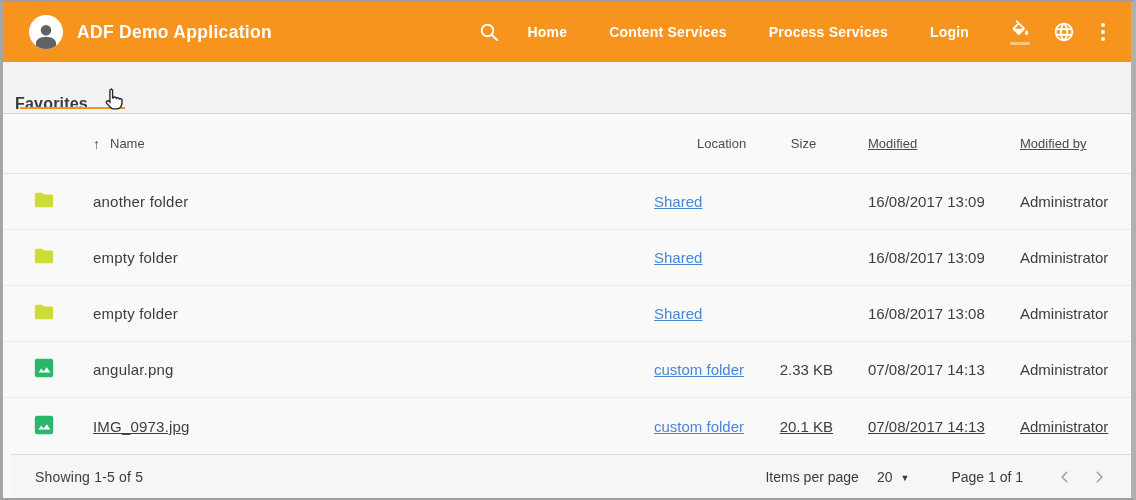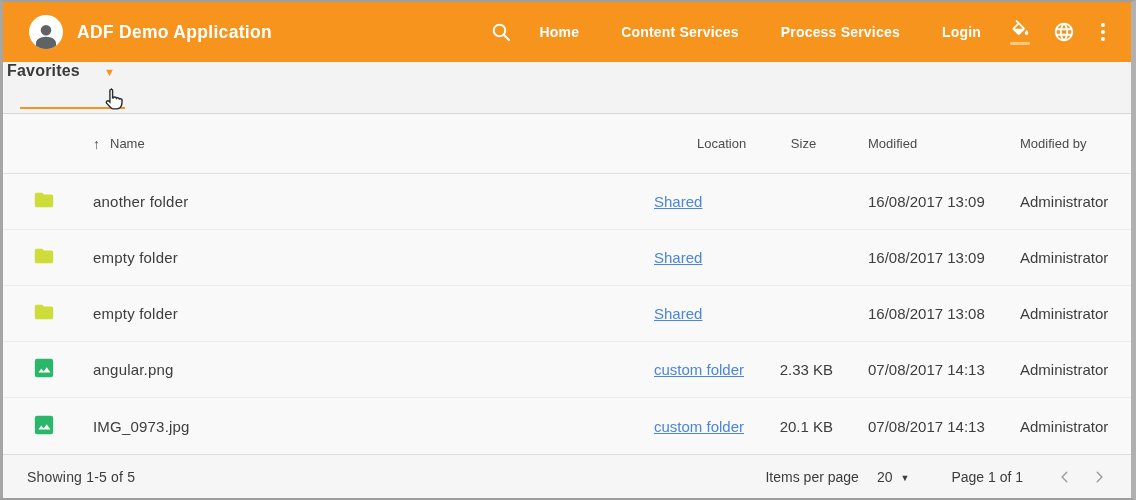--- a/index.html
+++ b/index.html
@@ -15,64 +15,64 @@
     height:60px; flex:0 0 60px; background:#f7941e; color:#fff;
     display:flex; align-items:center; padding:0 20px 0 26px;
   }
   .avatar {
     width:34px; height:34px; border-radius:50%; background:#fff;
     display:flex; align-items:flex-end; justify-content:center; overflow:hidden; flex:0 0 34px;
   }
   .app-title { font-size:17.5px; font-weight:bold; margin-left:14px; letter-spacing:.3px; white-space:nowrap; }
   .toolbar-spacer { flex:1 1 auto; }
   .search-btn { width:24px; height:24px; margin-right:26px; cursor:pointer; }
-  .nav { display:flex; align-items:center; gap:42px; margin-right:26px; }
+  .nav { display:flex; align-items:center; gap:42px; margin-right:38px; }
   .nav-item { font-size:14px; font-weight:bold; letter-spacing:.2px; white-space:nowrap; cursor:pointer; }
   .toolbar-icons { display:flex; align-items:center; gap:18px; }
   .icon-btn { width:26px; height:28px; display:flex; flex-direction:column; align-items:center; justify-content:center; cursor:pointer; }
   .bucket-underline { width:20px; height:3px; background:#fbc77d; margin-top:1px; border-radius:1px; }
   .dots { display:flex; flex-direction:column; gap:3px; padding:0 6px; cursor:pointer; }
   .dots i { width:4px; height:4px; border-radius:50%; background:#fff; display:block; }
   
   .tabbar {
     height:52px; flex:0 0 52px; background:#f3f3f3; position:relative;
-    border-bottom:1px solid #d8d8d8; display:flex; align-items:flex-start; padding:0 4px;
+    border-bottom:1px solid #d8d8d8; display:flex; align-items:flex-end; padding:0 12px;
   }
   .tab-current { position:relative; display:flex; align-items:center; cursor:pointer; }
   .tab-label { font-size:16px; font-weight:bold; color:#3a3a3a; letter-spacing:.2px; }
   .tab-caret { color:#f7941e; font-size:11px; margin-left:24px; margin-top:2px; }
   .tab-underline { position:absolute; left:17px; top:45px; width:105px; height:2px; background:#f7941e; }
   .cursor-hand { position:absolute; left:96px; top:24px; width:28px; height:28px; pointer-events:none; }
   
   .table-area { background:#f9f9f9; flex:1 1 auto; display:flex; flex-direction:column; }
   .grid-row {
     display:grid; grid-template-columns:66px 1fr 145px 70px 152px 119px;
     padding:0 16px 0 24px; align-items:center;
   }
   .thead { height:60px; flex:0 0 60px; border-bottom:1px solid #e3e3e3; color:#4b4b4b; font-size:13px; }
   .th { cursor:pointer; white-space:nowrap; }
   .th-name { display:flex; align-items:center; gap:10px; }
   .sort-arrow { font-size:14px; color:#4b4b4b; }
   .th-location { padding-left:68px; }
   .th-size { text-align:center; padding-right:11px; }
-  .th-mod, .th-modby { padding-left:24px; }
+  .th-mod, .th-modby { padding-left:24px;text-decoration:underline; }
   .trow { height:56px; flex:0 0 56px; border-bottom:1px solid #ebebeb; font-size:15px; color:#3d3d3d; cursor:pointer; }
-  .trow:last-child { border-bottom:none; }
+  .trow:last-child { border-bottom:none;text-decoration:underline; }
   .cell-icon { display:flex; align-items:center; }
   .cell-icon svg { margin-left:6px; }
   .cell-name { white-space:nowrap; letter-spacing:.2px; }
   .cell-location { padding-left:25px; }
   .cell-location a { color:#4a86d8; text-decoration:underline; cursor:pointer; white-space:nowrap; }
   .cell-size { text-align:right; padding-right:11px; white-space:nowrap; }
   .cell-mod, .cell-modby { padding-left:24px; white-space:nowrap; }
   
   .pager {
     flex:1 0 42px; background:#f6f6f6; border-top:1px solid #ddd;
     display:flex; align-items:center; justify-content:space-between;
-    padding:0 20px 0 24px; font-size:14px; color:#3c3c3c;
+    padding:0 20px 0 24px; font-size:14px; color:#3c3c3c;margin-left:8px;
   }
   .pager-left { letter-spacing:.2px; }
   .pager-right { display:flex; align-items:center; }
   .ipp-label { margin-right:18px; }
   .ipp-value { display:flex; align-items:center; gap:8px; cursor:pointer; margin-right:42px;justify-content:center; }
   .ipp-caret { font-size:9px; color:#3c3c3c; margin-top:2px; }
   .page-info { margin-right:30px; }
   .chev { width:24px; height:24px; display:flex; align-items:center; justify-content:center; cursor:pointer; }
   .chev + .chev { margin-left:10px; }
 </style>

